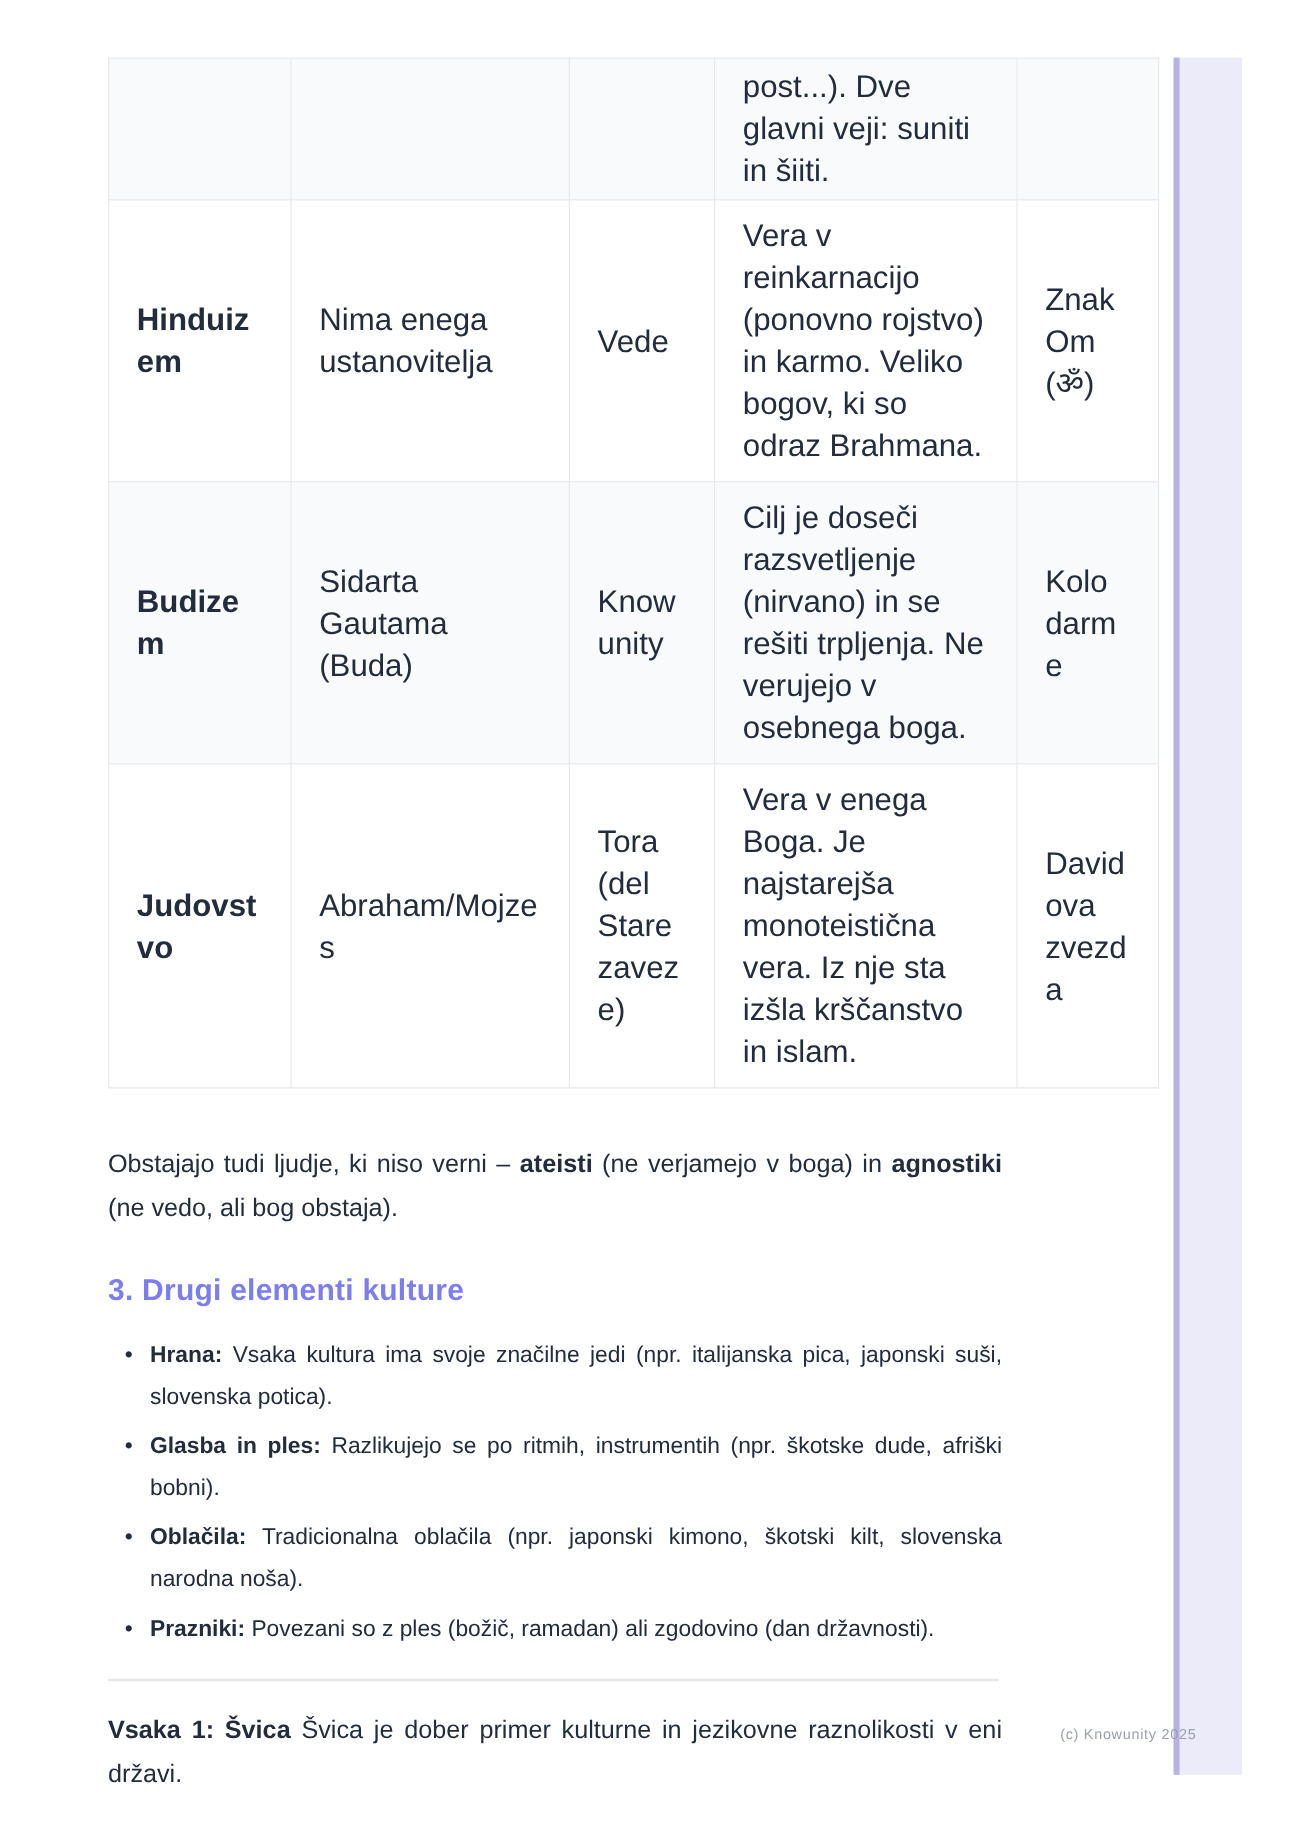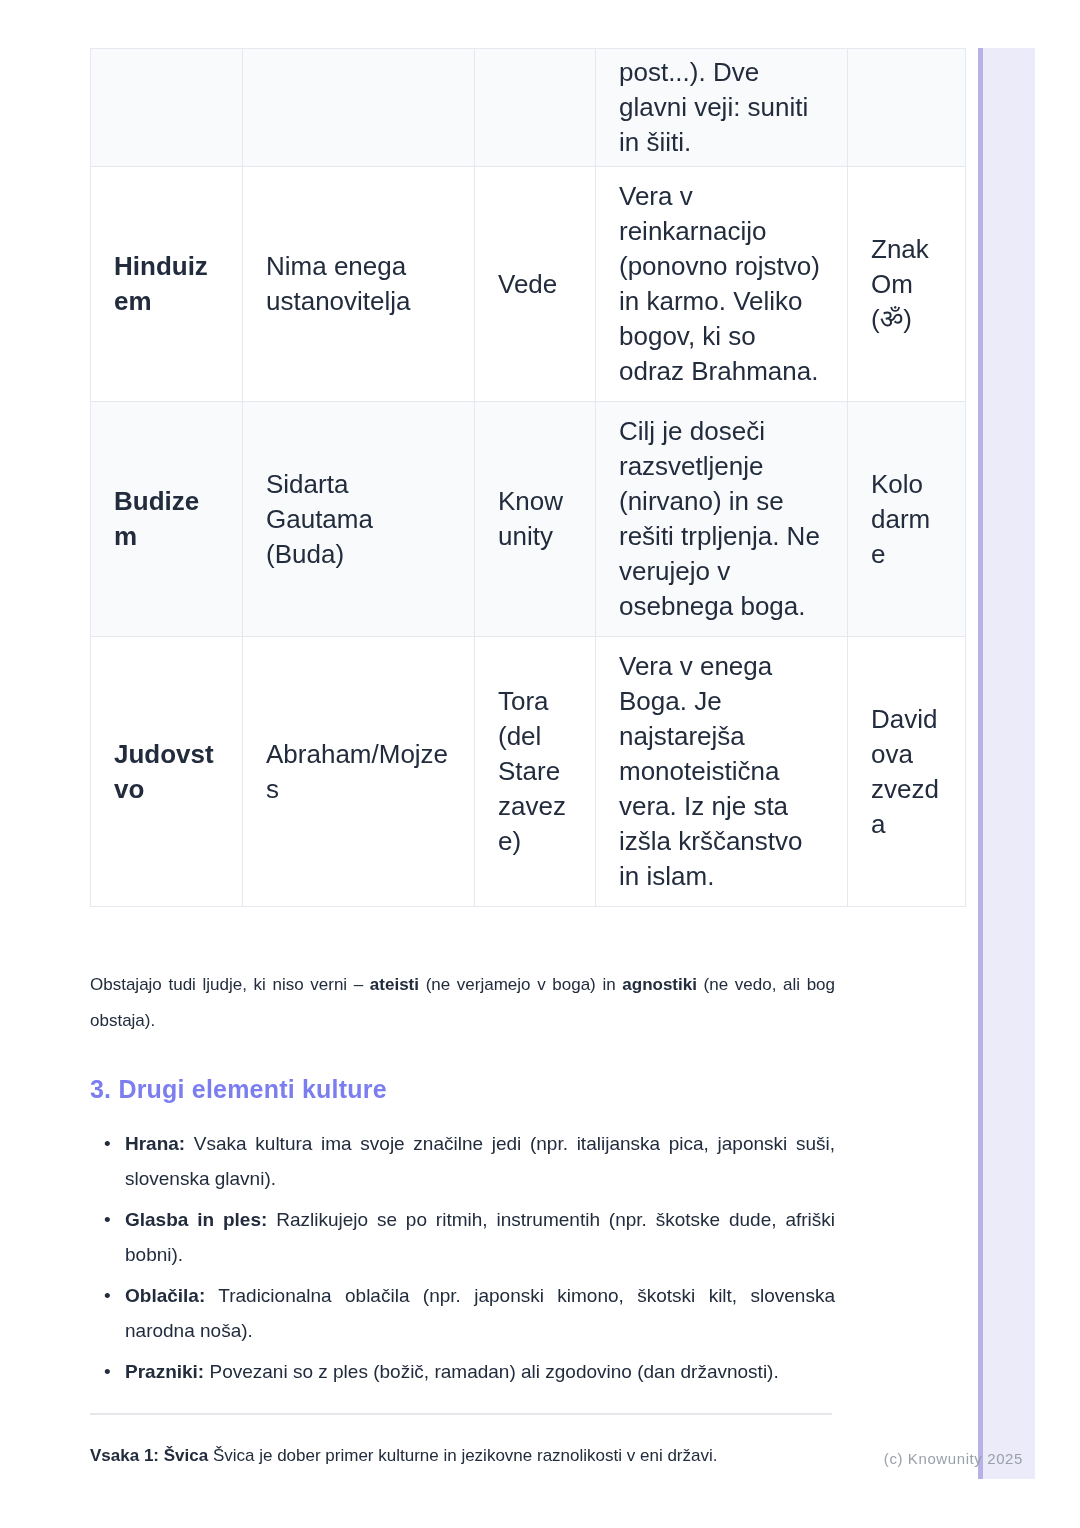--- a/index.html
+++ b/index.html
@@ -33,24 +33,24 @@
   tr.stripe td { background: var(--table_stripe, #f8fafc); }
   tr.r0 { height: 86px; }
   tr.r0 td { padding-top: 6px; padding-bottom: 6px; }
   tr.r1 { height: 169px; }
   tr.r2 { height: 205px; }
   tr.r3 { height: 202px; }
   td.religion-name { font-weight: 700; }
 
   .para {
     width: 745px;
-    font-size: 17px;
+    font-size: 21px;
     line-height: 36px;
     text-align: justify;
-    margin: 60px 0 0 0;
+    margin: 46px 0 0 0;
   }
   .bold { font-weight: 700; }
 
   h3.section-h {
     color: var(--accent_heading, #7c7ef0);
     font-size: 25px;
     font-weight: 600;
     letter-spacing: 0.2px;
     margin: 36px 0 12px 0;
   }
@@ -97,26 +97,25 @@
     width: 57px;
     height: 1431px;
     background: var(--edge_strip_fill, #ecebf9);
     border-left: 5px solid var(--edge_strip_border, #b7b2e6);
     box-sizing: border-box;
     z-index: 1;
   }
   .watermark {
     position: absolute;
     top: 1438px;
-    right: 57px;
-    font-size: 15px;
+    right: 83px;
+    font-size: 12px;
     letter-spacing: 0.6px;
     color: var(--watermark_text, #9aa0aa);
     z-index: 5;
-    margin-top: 12px;
   }
 </style>
 </head>
 <body>
 
 <div class="page">
   <div class="content">
 
     <table class="religions">
       <colgroup>
@@ -165,21 +164,21 @@
       <span class="bold">agnostiki</span>
       <span>(ne vedo, ali bog obstaja).</span>
     </p>
 
     <h3 class="section-h">3. Drugi elementi kulture</h3>
 
     <ul class="bullets">
       <li>
         <span class="marker">•</span>
         <span class="bold">Hrana:</span>
-        <span>Vsaka kultura ima svoje značilne jedi (npr. italijanska pica, japonski suši, slovenska glavni).</span>
+        <span>Vsaka kultura ima svoje značilne jedi (npr. italijanska pica, japonski suši, slovenska potica).</span>
       </li>
       <li>
         <span class="marker">•</span>
         <span class="bold">Glasba in ples:</span>
         <span>Razlikujejo se po ritmih, instrumentih (npr. škotske dude, afriški bobni).</span>
       </li>
       <li>
         <span class="marker">•</span>
         <span class="bold">Oblačila:</span>
         <span>Tradicionalna oblačila (npr. japonski kimono, škotski kilt, slovenska narodna noša).</span>

